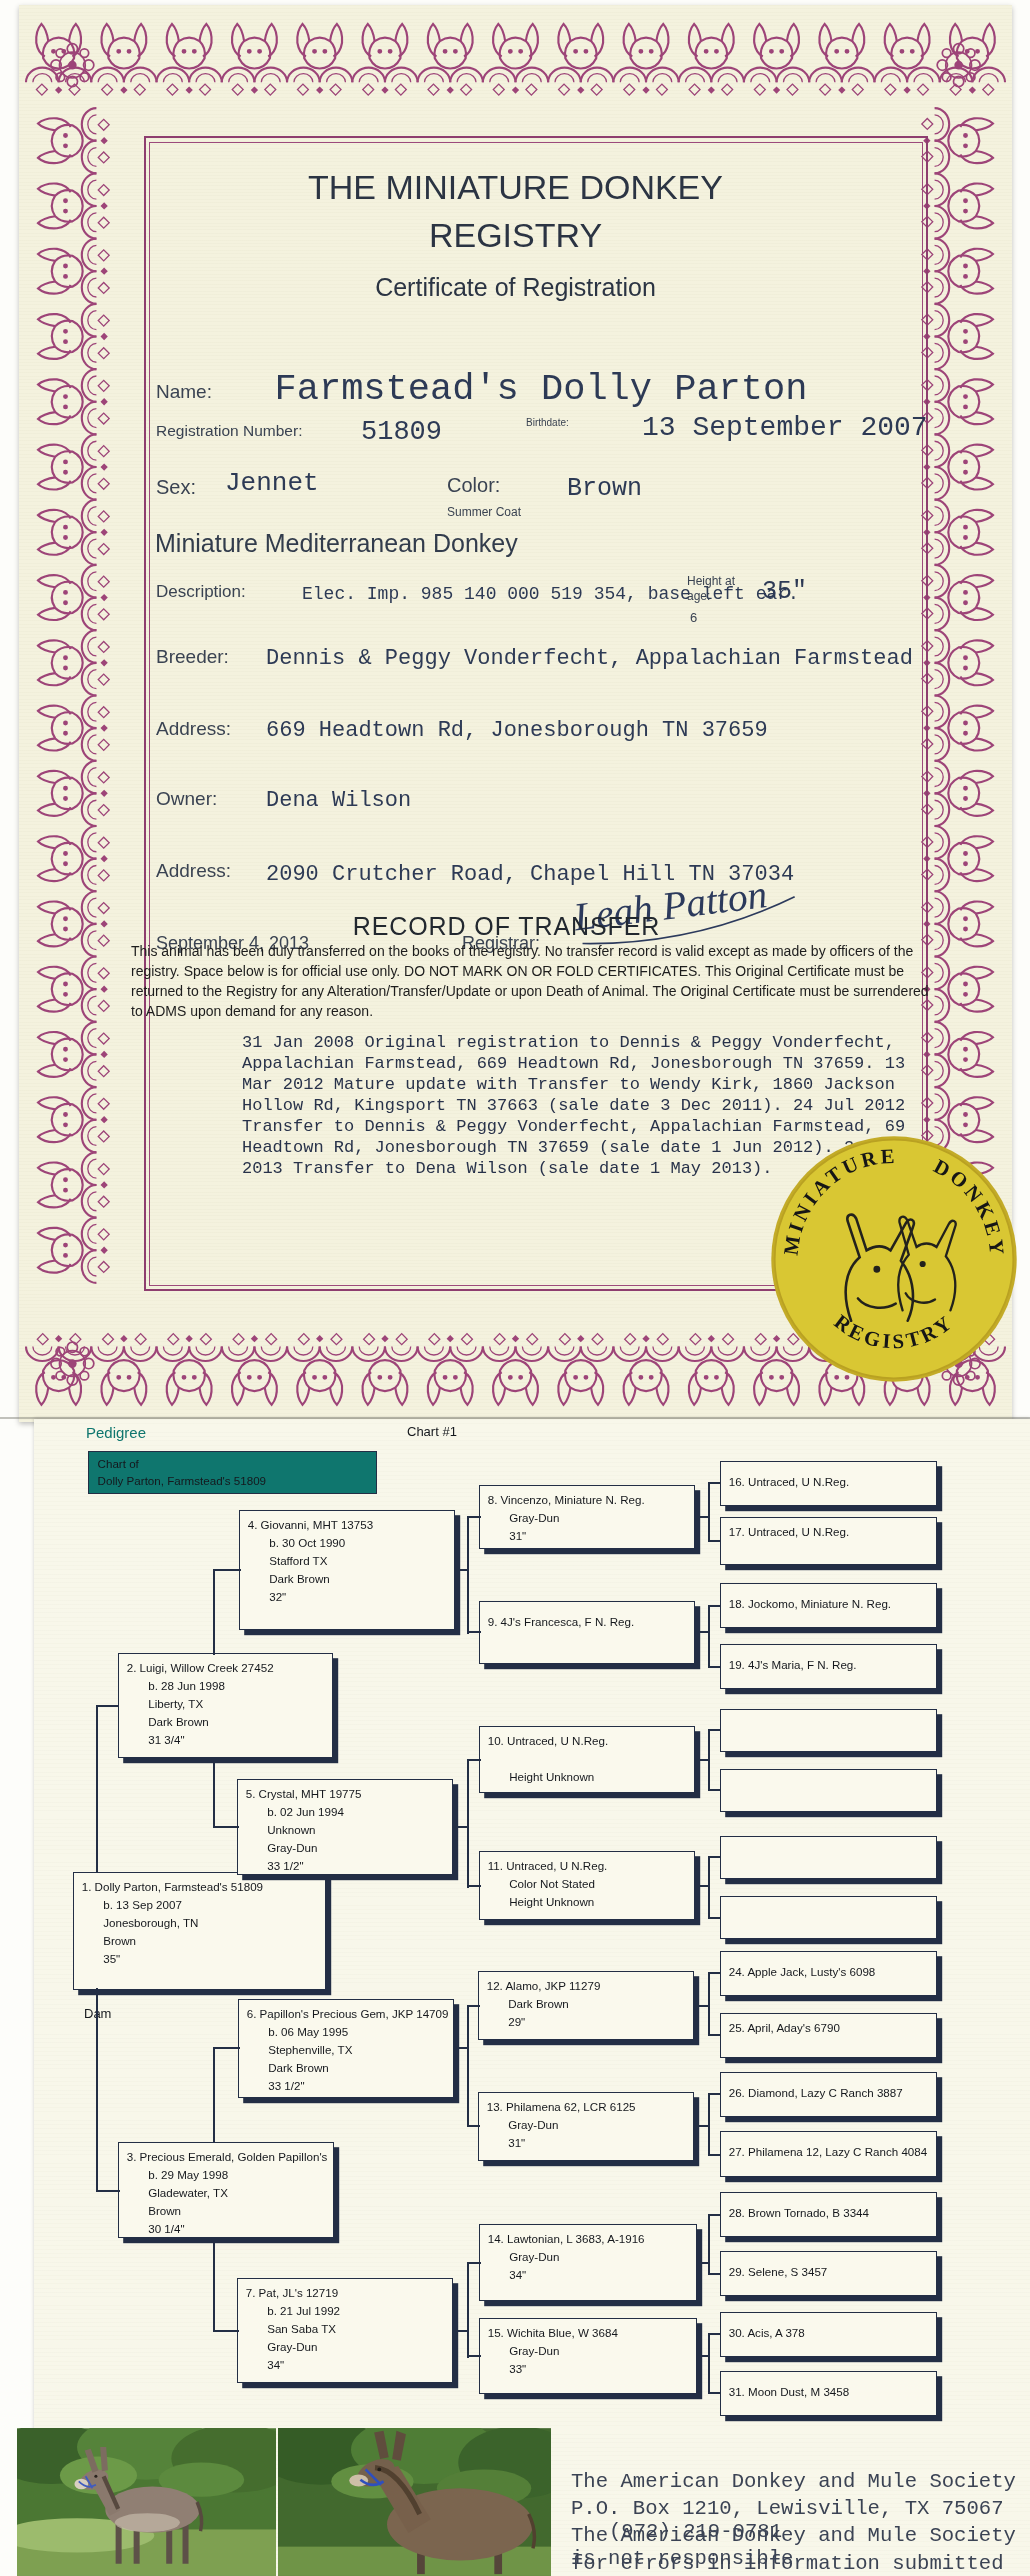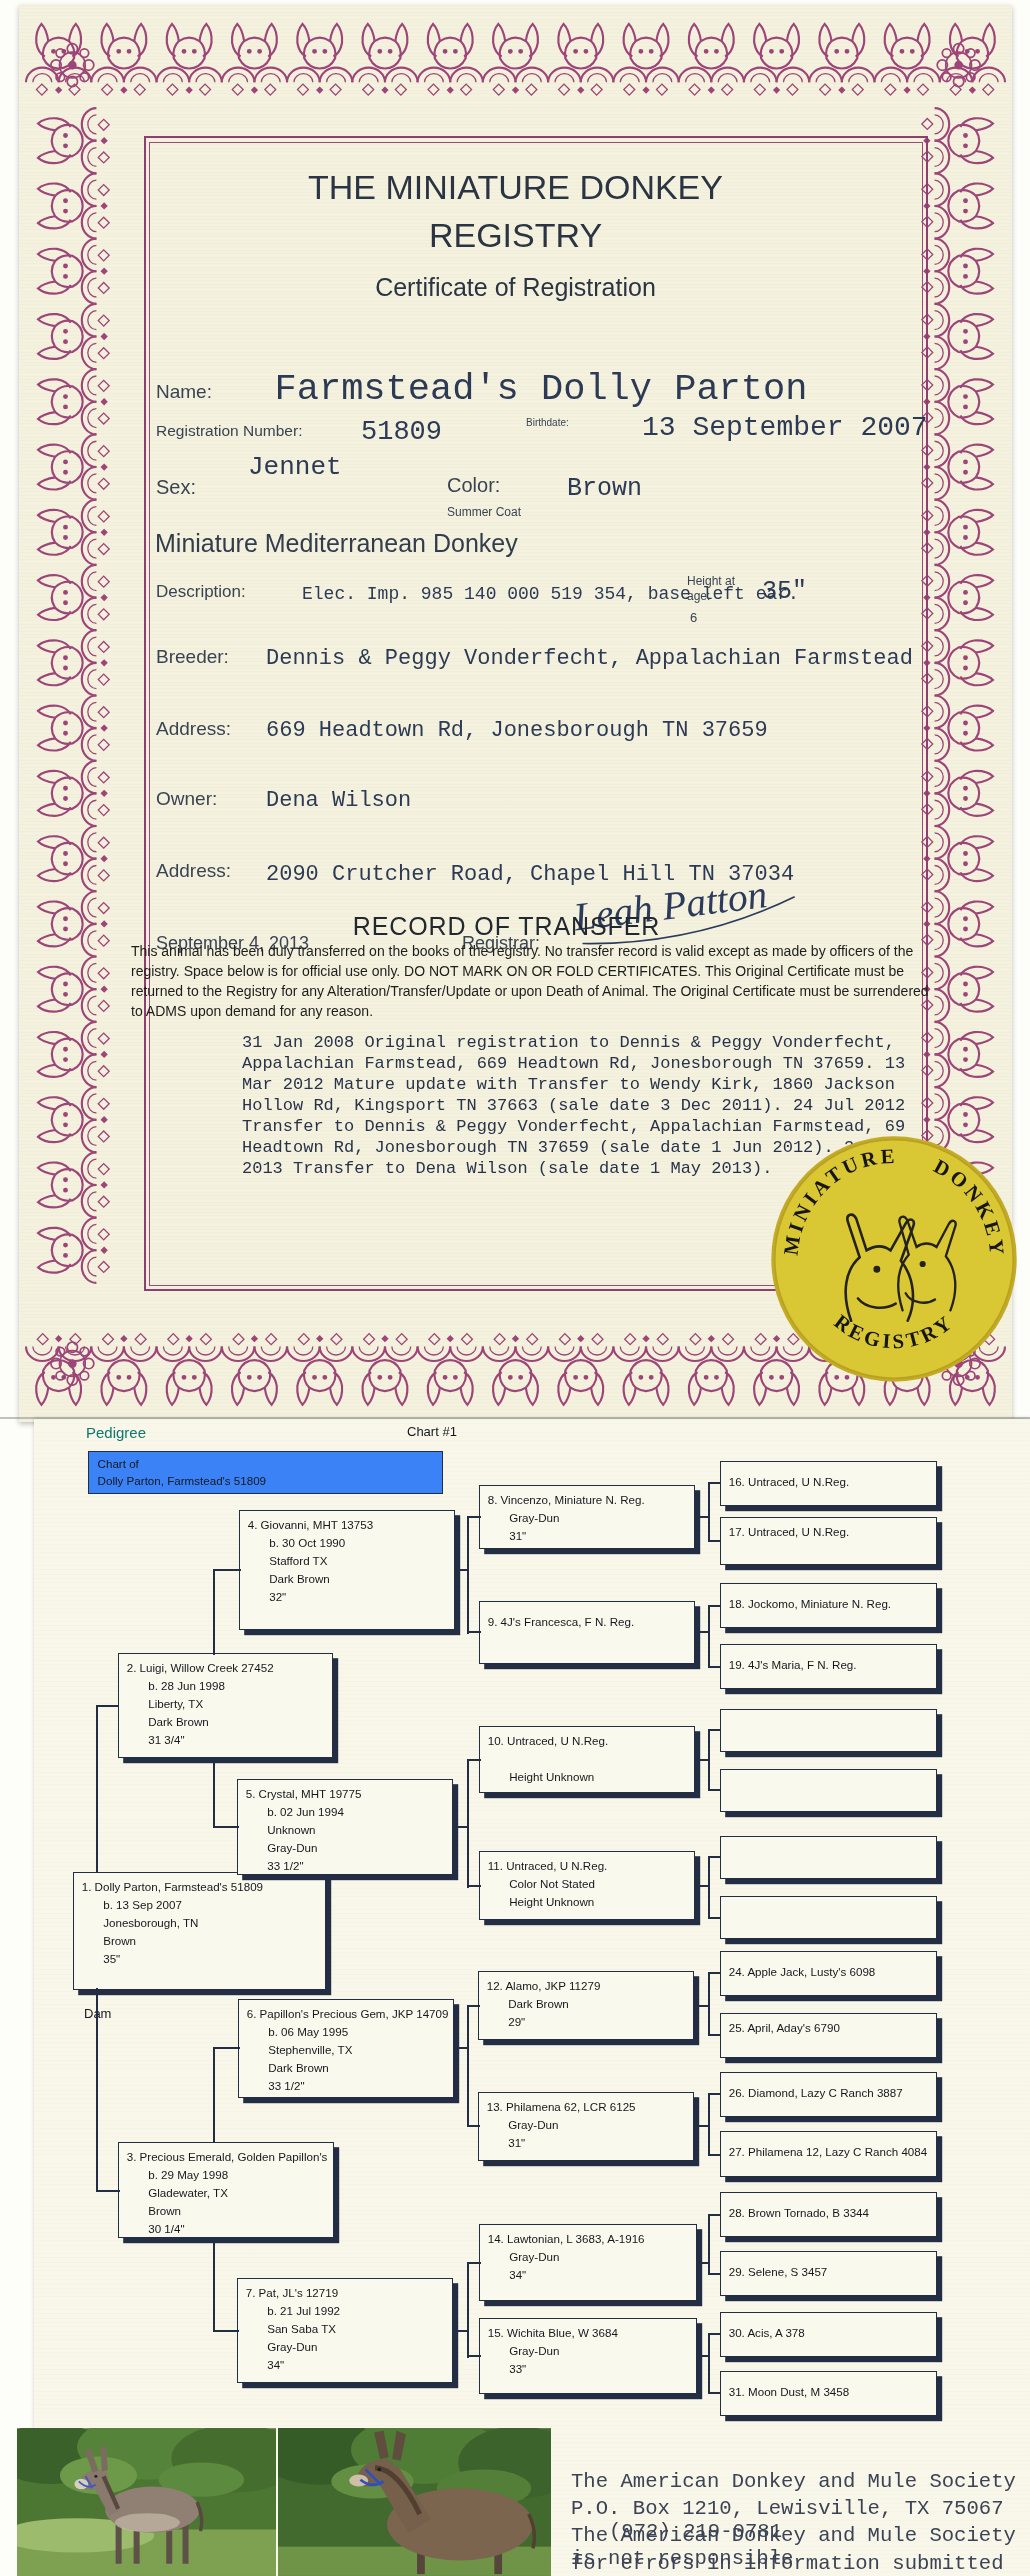--- a/index.html
+++ b/index.html
@@ -156,21 +156,21 @@
 
   <div class="abs sans lab" style="left:156px;top:381px;font-size:19px;">Name:</div>
   <div class="abs serif val" style="left:206px;top:368px;width:670px;text-align:center;font-size:37px;">Farmstead's Dolly Parton</div>
 
   <div class="abs sans lab" style="left:156px;top:422px;font-size:15.5px;">Registration Number:</div>
   <div class="abs serif val" style="left:361px;top:417px;font-size:27px;">51809</div>
   <div class="abs sans lab" style="left:526px;top:417px;font-size:10px;">Birthdate:</div>
   <div class="abs serif val" style="left:642px;top:412px;font-size:28px;">13 September 2007</div>
 
   <div class="abs sans lab" style="left:156px;top:476px;font-size:20px;">Sex:</div>
-  <div class="abs serif val" style="left:225px;top:452px;font-size:26px;margin-left:23px;">Jennet</div>
+  <div class="abs serif val" style="left:225px;top:468px;font-size:26px;">Jennet</div>
   <div class="abs sans lab" style="left:447px;top:474px;font-size:20px;">Color:</div>
   <div class="abs serif val" style="left:567px;top:474px;font-size:25px;">Brown</div>
   <div class="abs sans lab" style="left:447px;top:505px;font-size:12px;">Summer Coat</div>
 
   <div class="abs sans lab" style="left:155px;top:529px;font-size:25px;color:#323c4c;">Miniature Mediterranean Donkey</div>
 
   <div class="abs sans lab" style="left:156px;top:582px;font-size:17px;">Description:</div>
   <div class="abs serif val" style="left:302px;top:584px;font-size:18px;">Elec. Imp. 985 140 000 519 354, base left ear.</div>
   <div class="abs sans lab" style="left:687px;top:574px;font-size:12px;">Height at</div>
   <div class="abs sans lab" style="left:687px;top:589px;font-size:12px;">age:</div>
@@ -230,21 +230,21 @@
       <text text-anchor="middle"><textPath href="#arcBot" startOffset="50%">REGISTRY</textPath></text>
     </g>
   </svg>
 
   <div id="ped-paper"></div>
   <div id="seam"></div>
 
   <div class="abs sans" style="left:86px;top:1424px;font-size:15px;color:#0f766e;">Pedigree</div>
   <div class="abs sans" style="left:407px;top:1424px;font-size:13px;color:#15181d;">Chart #1</div>
 
-  <div class="abs" style="left:88px;top:1451px;width:355px;height:43px;border:1.7px solid #232e45;background:#3b82f6;padding:2.6px 8.6px;box-sizing:border-box;font-size:11.6px;line-height:17px;color:#15181d;">
+  <div class="abs" style="left:88px;top:1451px;width:289px;height:43px;border:1.7px solid #232e45;background:#0f766e;padding:2.6px 8.6px;box-sizing:border-box;font-size:11.6px;line-height:17px;color:#15181d;">
     <div>Chart of</div>
     <div>Dolly Parton, Farmstead's 51809</div>
   </div>
 
   <div class="abs sans" style="left:84px;top:2006px;font-size:13px;color:#15181d;">Dam</div>
 
   <div id="pedigree-chart">
       <div class="pbox" style="left: 73px; top: 1872px; width: 253px; height: 118px;">
         <div class="pline">1. Dolly Parton, Farmstead's 51809</div>
         <div class="pline cont">b. 13 Sep 2007</div>

